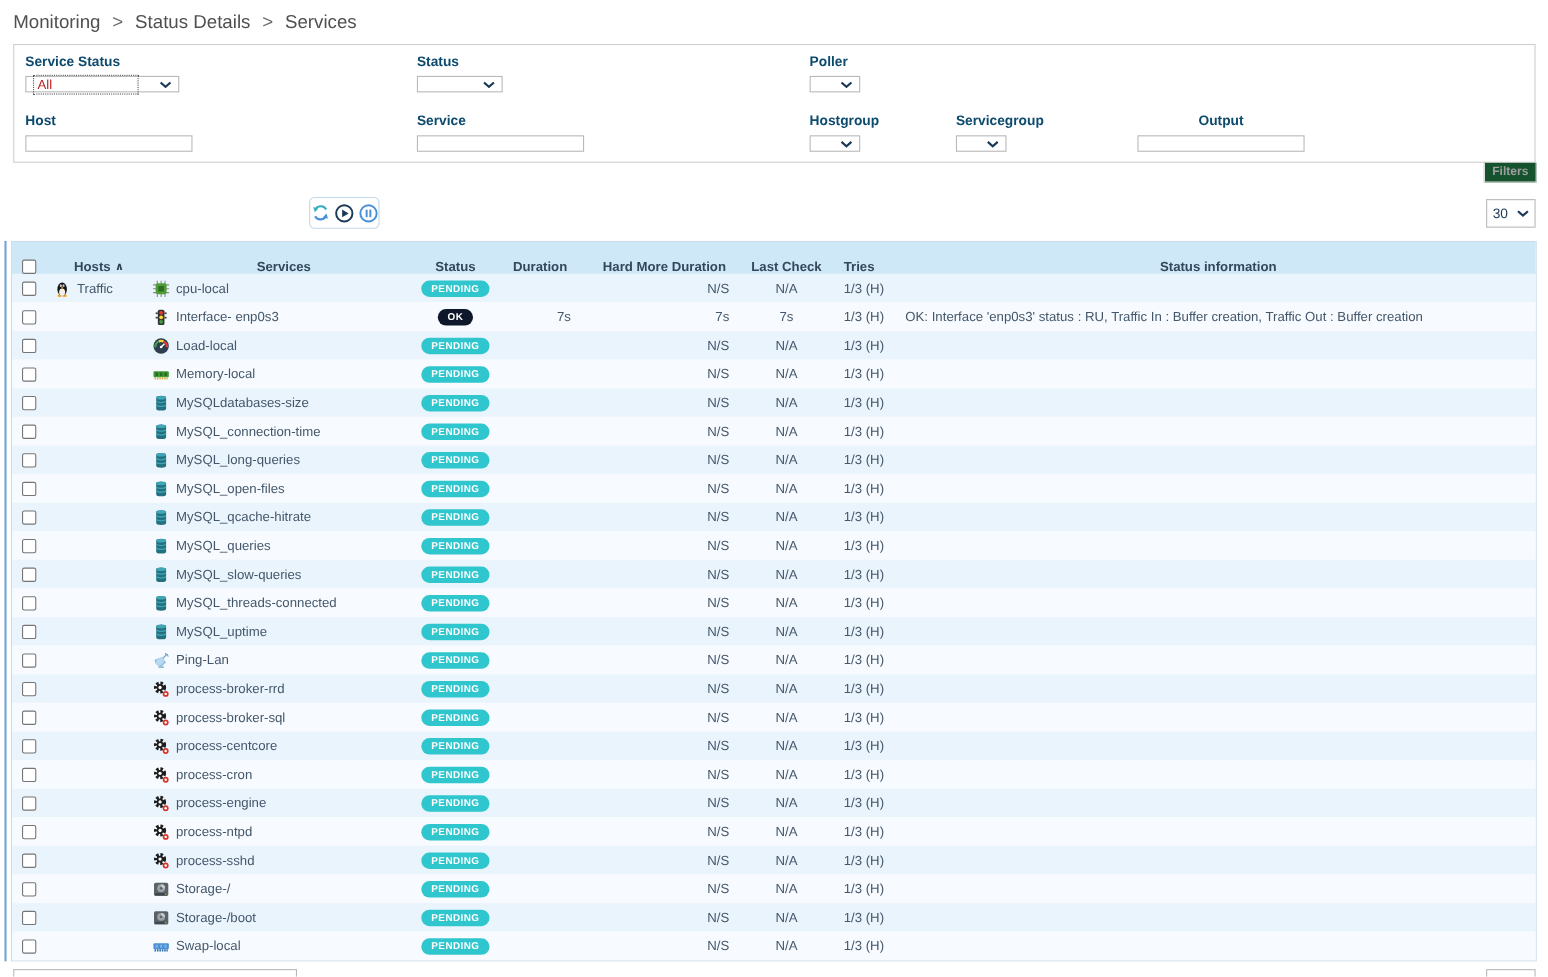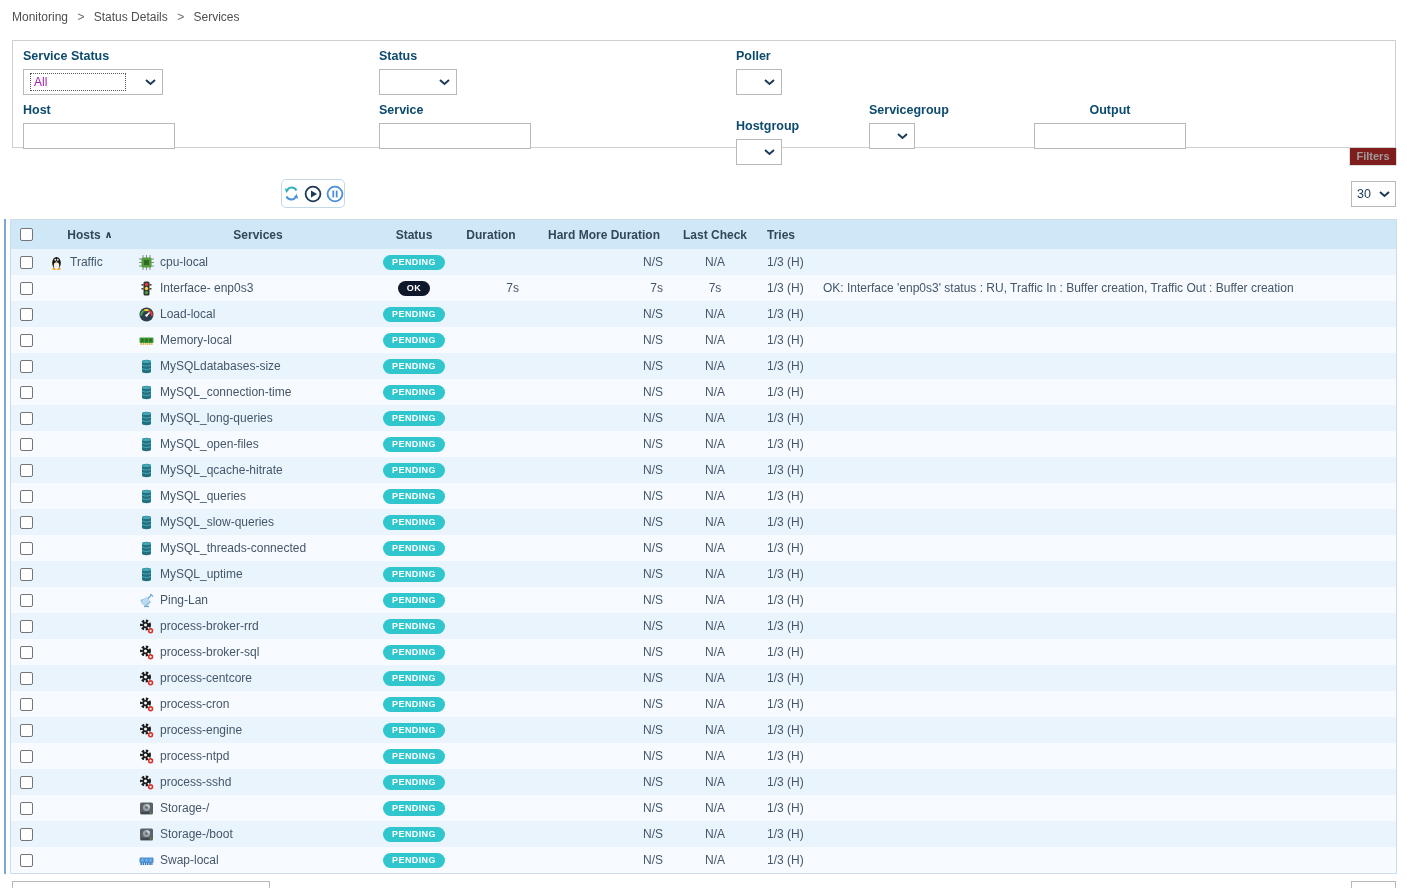--- a/index.html
+++ b/index.html
@@ -1,55 +1,55 @@
 <!DOCTYPE html>
 <html><head>
 <meta charset="utf-8">
 <style>
   * { margin:0; padding:0; box-sizing:border-box; }
   html,body { background:#fff; }
   body { font-family:"Liberation Sans","DejaVu Sans",sans-serif; }
   #page { position:relative; width:1407px; height:888px; overflow:hidden; background:#fff; }
 
   
-  .breadcrumb { position:absolute; left:12px; top:10px; font-size:12px; color:#4f4f4f; }
+  .breadcrumb { position:absolute; left:12px; top:10px; font-size:17px; color:#4f4f4f; }
   .breadcrumb span.crumb { cursor:pointer; }
   .breadcrumb span.sep { margin:0 6px; color:#6b6b6b; }
 
   
   .filter-panel { position:absolute; left:12px; top:40px; width:1384px; height:108px;
                   background:#fff; border:1px solid #cfcfcf; }
   .fgroup { position:absolute; }
   .flabel { font-size:12.5px; font-weight:bold; color:#0c4a6e; }
-  .fcontrol { margin-top:6px; height:26px; border:1px solid #b9b9b9; background:#fff;
+  .fcontrol { margin-top:6px; height:15px; border:1px solid #b9b9b9; background:#fff;
               display:flex; align-items:center; justify-content:space-between;
-              font-size:12px; color:#a21caf; padding:0 6px; }
+              font-size:12px; color:#b91c1c; padding:0 6px; }
   .fcontrol .select-value { border:1px dotted #555; padding:1px 3px; min-width:96px; }
   .chev { display:inline-flex; }
   .filters-tab { position:absolute; left:1349px; top:148px; width:48px; height:18px;
-                 background:#7f1d1d; border:1px solid #ddd; border-top:none;
+                 background:#14532d; border:1px solid #ddd; border-top:none;
                  font-size:11px; font-weight:bold; color:#9e9e9e; text-align:center;
                  line-height:16px; cursor:pointer; }
 
   
   .more-actions { position:absolute; left:12px; top:181px; width:258px; height:26px;
                   border:1px solid #b9b9b9; background:#fff; display:flex; align-items:center;
                   justify-content:space-between; padding:0 8px; font-size:12.5px; color:#333; cursor:pointer; }
   .icon-box { position:absolute; left:281px; top:179px; height:29px; width:64px;
               border:1px solid #c3d8e8; border-radius:5px; display:flex; align-items:center;
               justify-content:center; gap:4px; background:#fff; }
   .icon-box .tbtn { display:inline-flex; cursor:pointer; }
   .page-select { position:absolute; left:1351px; top:181px; width:45px; height:26px;
                  border:1px solid #b9b9b9; background:#fff; display:flex; align-items:center;
                  justify-content:space-between; padding:0 5px; font-size:12.5px; color:#1b3a57; cursor:pointer; }
 
   
   .left-accent { position:absolute; left:4px; top:219px; width:2px; height:655px; background:#79a7d4; }
   .svc-table { position:absolute; left:10px; top:219px; width:1387px; border:1px solid #cddcea; }
-  .thead { display:flex; height:29px; align-items:center; background:#cfe8f8;
+  .thead { display:flex; height:29px; align-items:flex-end; background:#cfe8f8;
            font-size:12px; font-weight:bold; color:#33475b; }
   .trow { display:flex; height:26px; align-items:center; font-size:12px; color:#44576a; }
   .trow.odd { background:#eaf4fd; }
   .trow.even { background:#f7fafe; }
   .c-check { width:30px; display:flex; justify-content:center; }
   .c-hosts { width:98px; display:flex; align-items:center; gap:6px; padding-left:8px; }
   .c-serv  { width:238px; display:flex; align-items:center; gap:6px; }
   .c-status{ width:74px; text-align:center; }
   .c-dur   { width:80px; text-align:right; padding-right:12px; }
   .c-hsd   { width:146px; text-align:right; padding-right:14px; }
@@ -126,21 +126,21 @@
       <div class="fcontrol" style="width:152px;">
         <span></span>
       </div>
     </div>
     <div class="fgroup" style="left:366px; top:62px;">
       <div class="flabel">Service</div>
       <div class="fcontrol" style="width:152px;">
         <span></span>
       </div>
     </div>
-    <div class="fgroup" style="left:723px; top:78px;">
+    <div class="fgroup" style="left:723px; top:62px;">
       <div class="flabel">Hostgroup</div>
       <div class="fcontrol" style="width:46px;">
         <span></span>
         <span class="chev">
             <svg width="11" height="8" viewBox="0 0 11 8">
               <polyline points="1,2 5.5,6 10,2" fill="none" stroke="#1b3a57" stroke-width="2"></polyline>
             </svg>
           </span>
       </div>
     </div>
@@ -205,20 +205,21 @@
       <div class="c-hosts">
         <span>Hosts</span>
         <span class="sort-caret">∧</span>
       </div>
       <div class="c-serv">Services</div>
       <div class="c-status">Status</div>
       <div class="c-dur">Duration</div>
       <div class="c-hsd">Hard More Duration</div>
       <div class="c-last">Last Check</div>
       <div class="c-tries">Tries</div>
+      <div class="c-info">Status information</div>
     </div>
     <div id="tbody">
         <div class="trow odd">
           <div class="c-check">
             <span class="checkbox"></span>
           </div>
           <div class="c-hosts">
             <span class="svcicon">
               <svg width="16" height="16" viewBox="0 0 16 16">
                 <ellipse cx="5.6" cy="14.3" rx="2.2" ry="1.2" fill="#f6a821"></ellipse>

